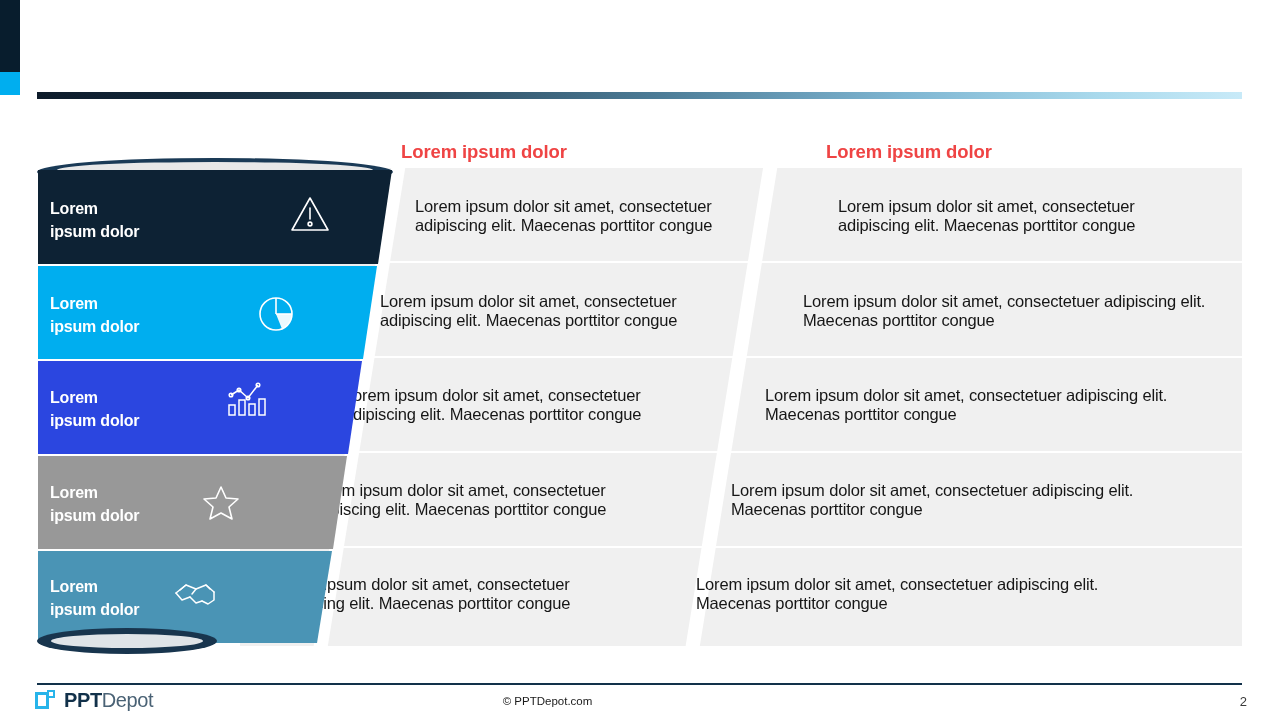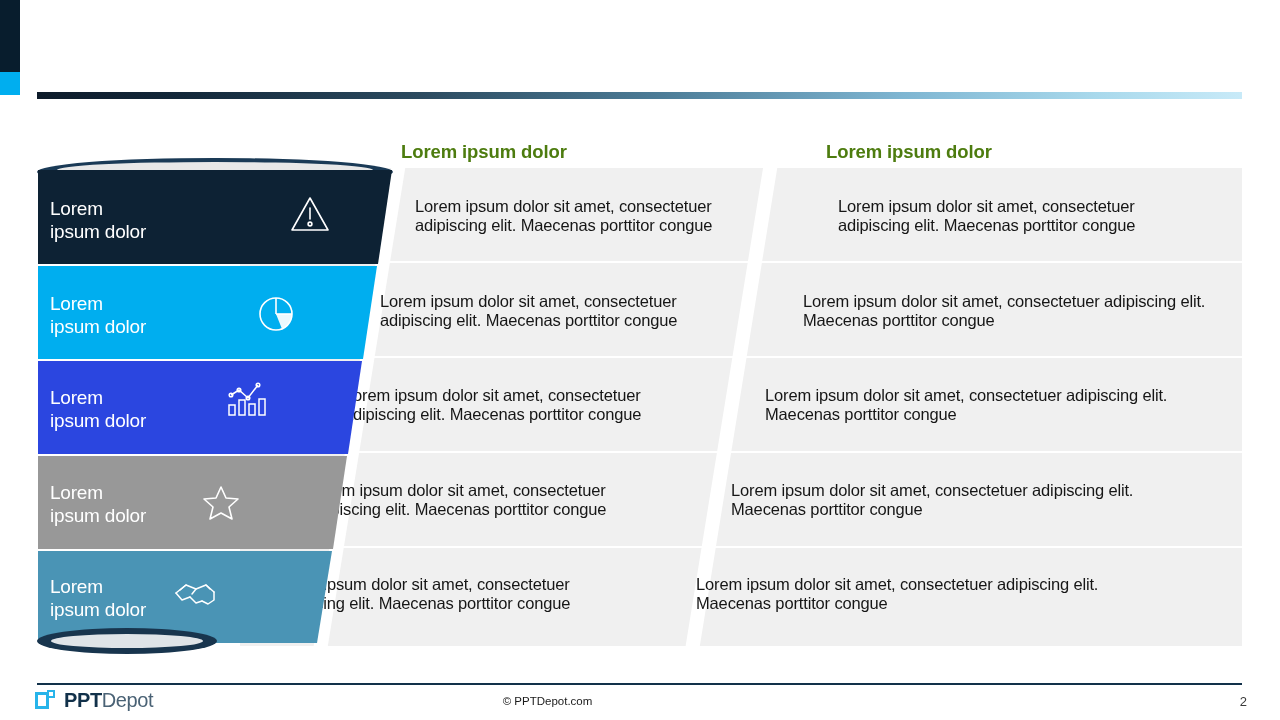--- a/index.html
+++ b/index.html
@@ -21,21 +21,21 @@
     background:#00aeef;
   }
   .rule {
     position:absolute; left:37px; top:92px; width:1205px; height:7px;
     background:linear-gradient(to right,#0d1b2a 0%,#13283a 12%,#2c4b60 32%,#4d7d98 52%,#7fb6d2 72%,#a9d9ec 88%,#c8eaf8 100%);
   }
 
   
   .col-header {
     position:absolute; top:141px;
-    font-size:18.5px; font-weight:bold; color:#4d7c0f;
+    font-size:18.5px; font-weight:bold; color:#ef4444;
     letter-spacing:-0.1px; white-space:nowrap;
   }
   #hdr1 { left:401px; }
   #hdr2 { left:826px; }
 
   
   .panel {
     position:absolute; left:240px; top:168px; width:1002px; height:478px;
     overflow:hidden;
   }
@@ -65,21 +65,21 @@
     font-size:16.5px; line-height:19px; color:#161616;
     letter-spacing:-0.15px;
   }
 
   
   .funnel { position:absolute; left:0; top:0; width:1280px; height:720px; pointer-events:none; }
   .funnel svg { position:absolute; left:0; top:0; }
 
   .seg-label {
     position:absolute;
-    font-size:19px; font-weight:normal; line-height:22.5px;
+    font-size:16px; font-weight:bold; line-height:22.5px;
     color:#ffffff; letter-spacing:-0.2px;
   }
 
   
   .footer-rule {
     position:absolute; left:37px; top:683px; width:1205px; height:2px;
     background:#12314a;
   }
   .logo-wrap {
     position:absolute; left:34px; top:689px;

